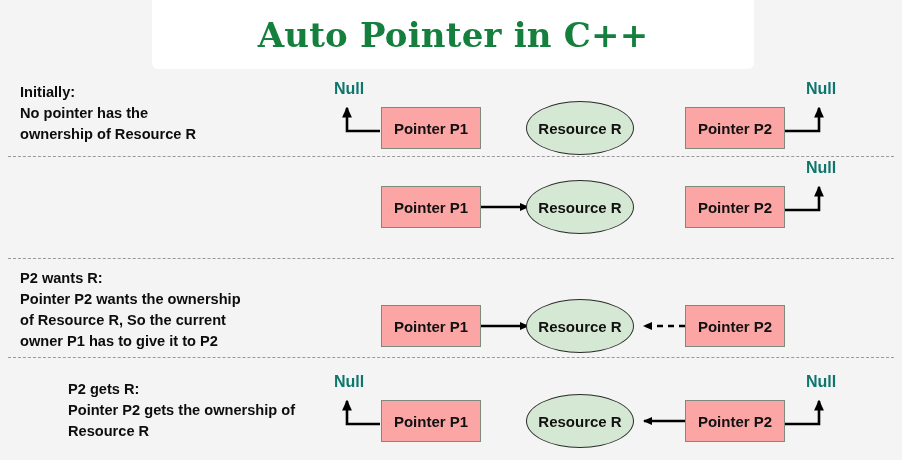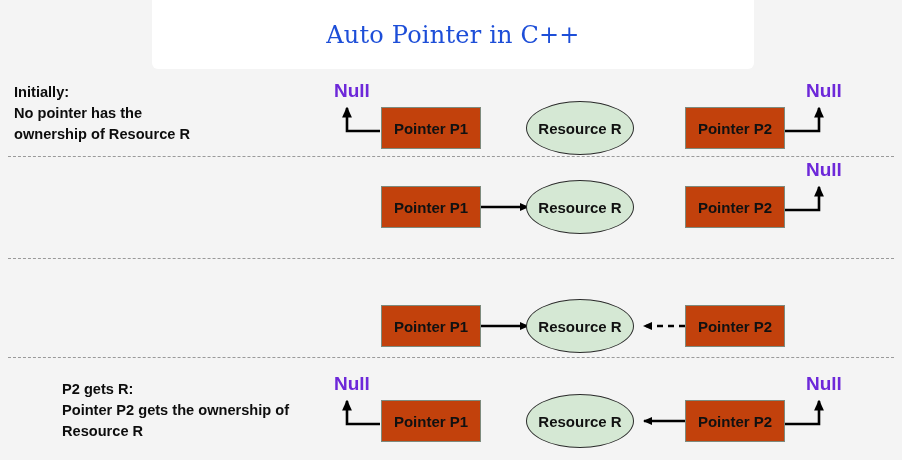--- a/index.html
+++ b/index.html
@@ -29,57 +29,57 @@
     height: 69px;
     background: #ffffff;
     border-bottom-left-radius: 6px;
     border-bottom-right-radius: 6px;
     display: flex;
     align-items: center;
     justify-content: center;
     box-sizing: border-box;
   }
   .title-text {
-    font-size: 24px;
-    font-weight: 400;
-    color: #1d4ed8;
+    font-size: 34px;
+    font-weight: 700;
+    color: #15803d;
     letter-spacing: 0.2px;
     font-family: "DejaVu Serif", serif;
   }
 
   
   .row {
     position: absolute;
     left: 0;
     width: 902px;
   }
   .row-caption {
     position: absolute;
-    left: 14px;
+    left: 20px;
     font-size: 14.6px;
     font-weight: 700;
     color: #0d0d0d;
     line-height: 21px;
     width: 320px;
     white-space: pre-line;
   }
   .divider {
     position: absolute;
     left: 8px;
     width: 886px;
     height: 0;
     border-top: 1.5px dashed #9a9a9a;
   }
 
   
   .pbox {
     position: absolute;
     width: 100px;
     height: 42px;
-    background: #c2410c;
+    background: #fca5a5;
     border: 1.4px solid #7d8a7d;
     box-sizing: border-box;
     display: flex;
     align-items: center;
     justify-content: center;
     font-size: 15px;
     font-weight: 700;
     color: #111111;
   }
   .ellipse {
@@ -92,23 +92,23 @@
     box-sizing: border-box;
     display: flex;
     align-items: center;
     justify-content: center;
     font-size: 15px;
     font-weight: 700;
     color: #111111;
   }
   .null-label {
     position: absolute;
-    font-size: 19px;
-    font-weight: 700;
-    color: #6d28d9;
+    font-size: 16px;
+    font-weight: 700;
+    color: #0f766e;
   }
   .edge-svg {
     position: absolute;
     overflow: visible;
     pointer-events: none;
   }
 </style>
 </head>
 <body>
 
@@ -170,20 +170,24 @@
     <svg class="edge-svg" style="left:783px; top:18px; width:70px; height:50px;">
       <path d="M 2,36 L 36,36 L 36,13" stroke="#000000" stroke-width="2.6" fill="none" marker-end="url(#ah-up)"></path>
     </svg>
 
     <div class="null-label" style="left:806px; top:3px;">Null</div>
 
     <div class="divider" style="top:102px;"></div>
   </div>
 
   <div class="row" style="top:258px;height:99px;">
+    <div class="row-caption" style="top:10px;">P2 wants R:
+Pointer P2 wants the ownership
+of Resource R, So the current
+owner P1 has to give it to P2</div>
 
     <div class="pbox" style="left:381px; top:47px;">Pointer P1</div>
 
     <svg class="edge-svg" style="left:481px; top:47px; width:60px; height:42px;">
       <path d="M 0,21 L 47,21" stroke="#000000" stroke-width="2.6" fill="none" marker-end="url(#ah)"></path>
     </svg>
 
     <div class="ellipse" style="left:526px; top:41px;">Resource R</div>
 
     <svg class="edge-svg" style="left:634px; top:47px; width:55px; height:42px;">

